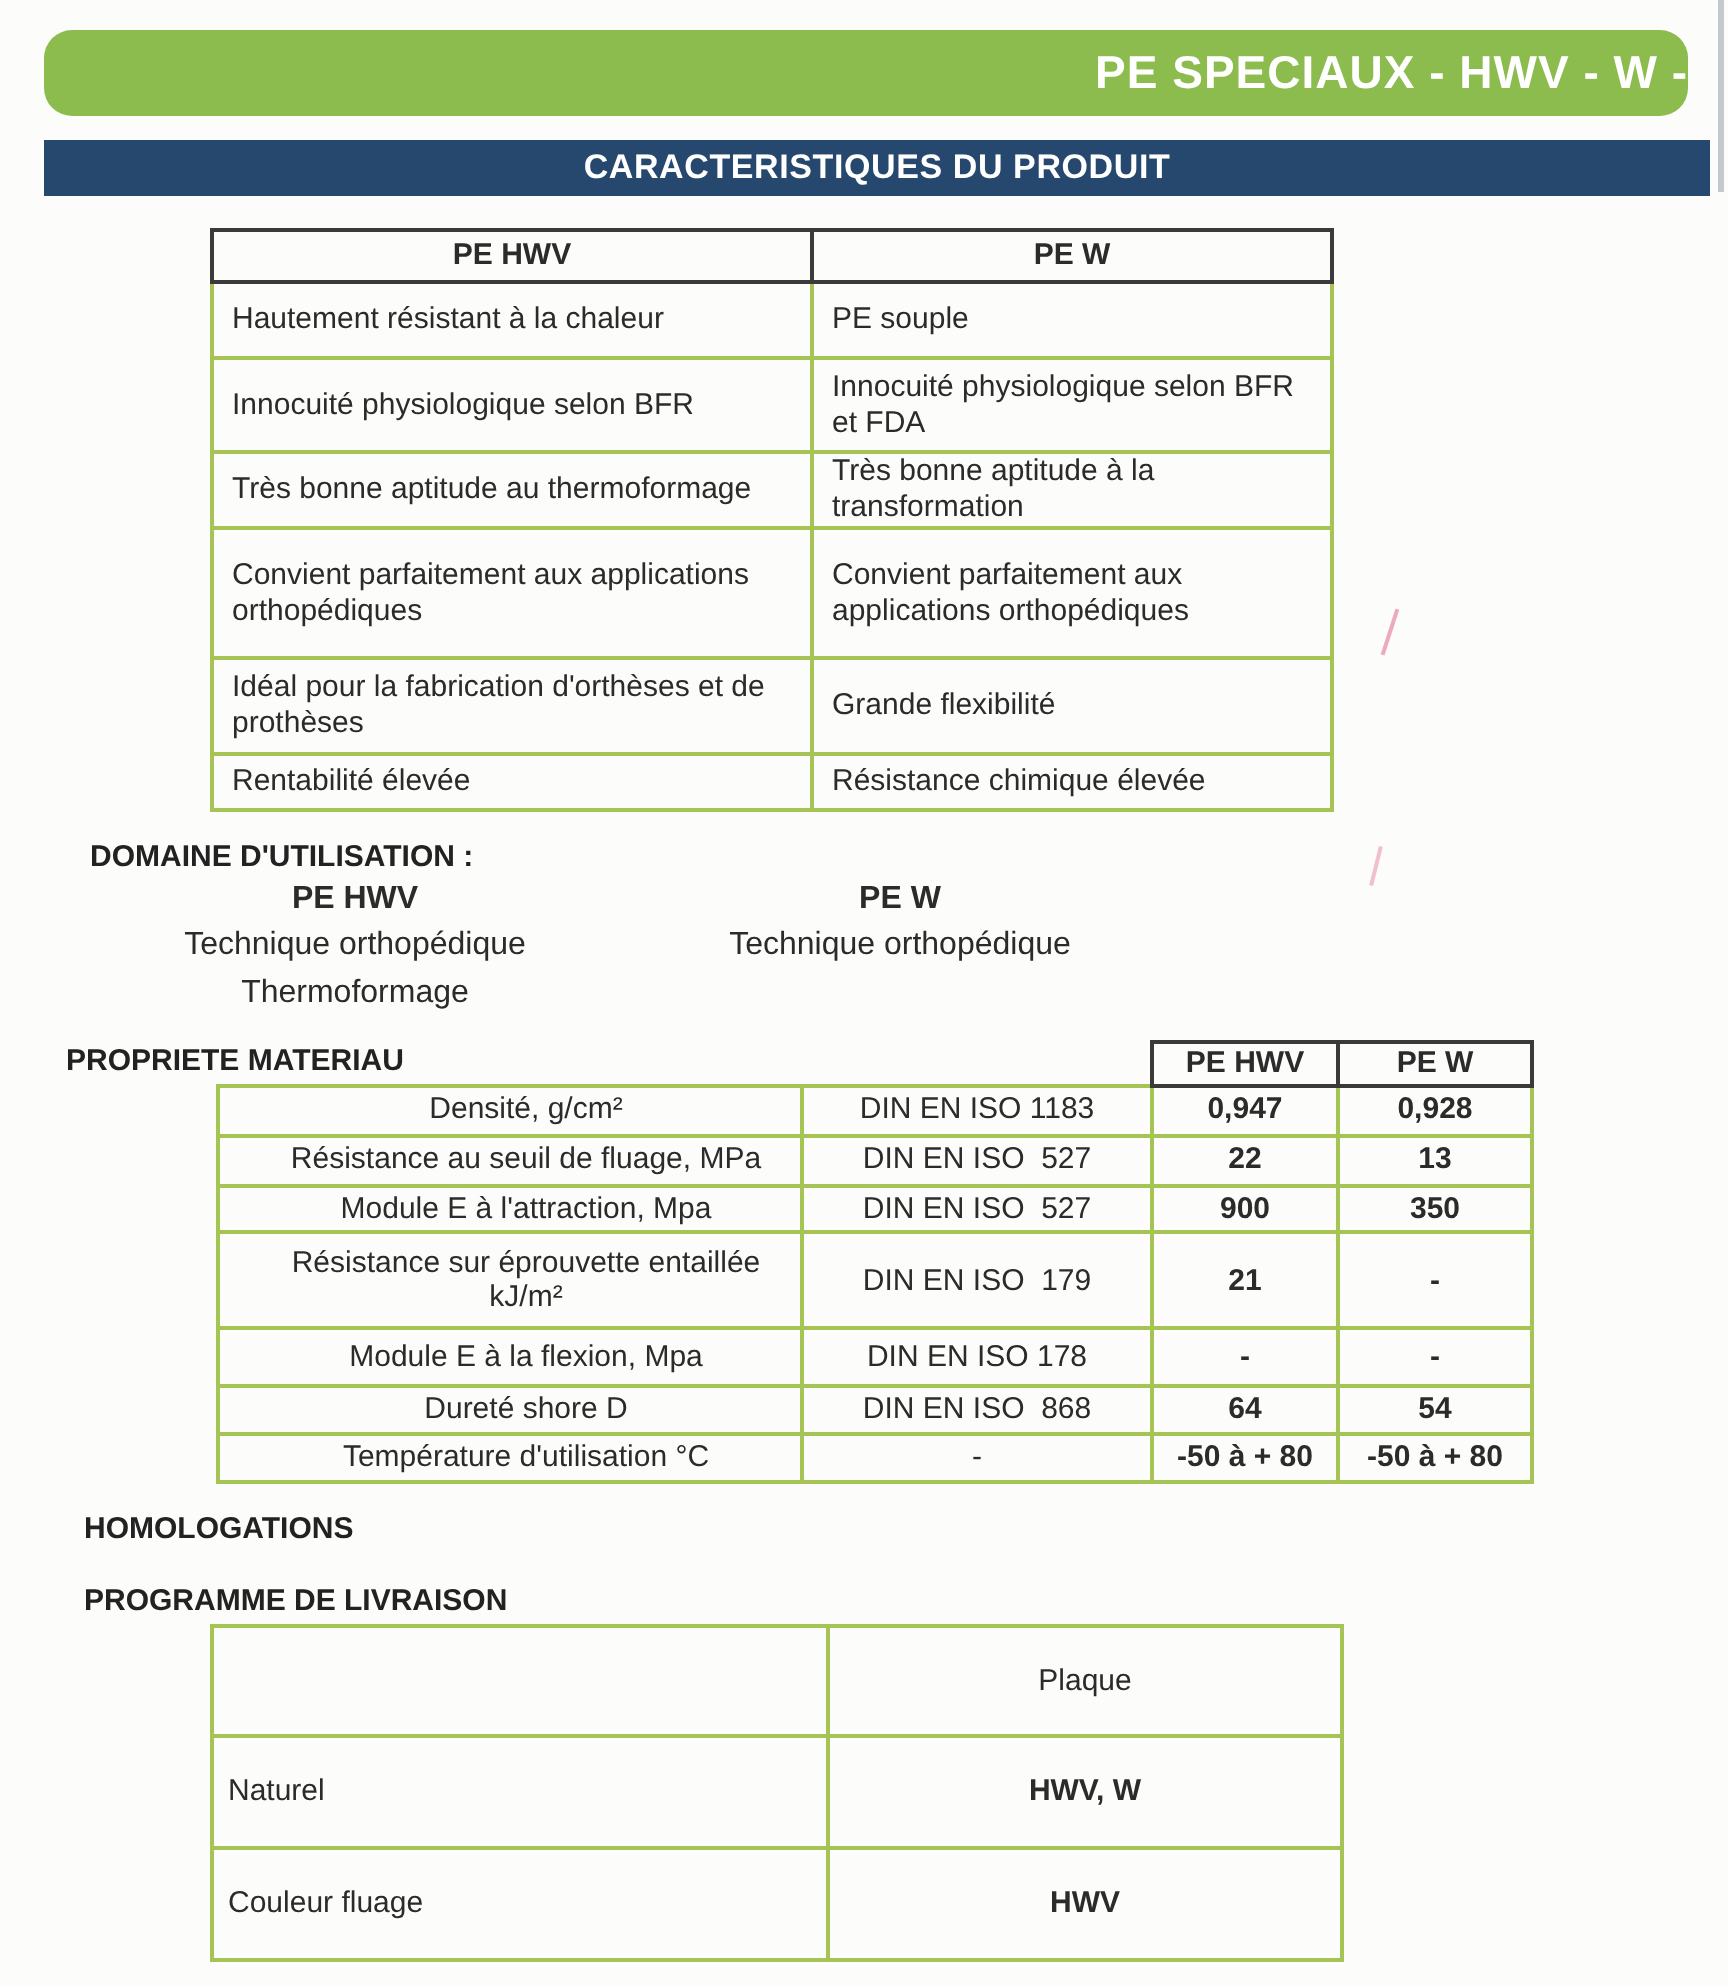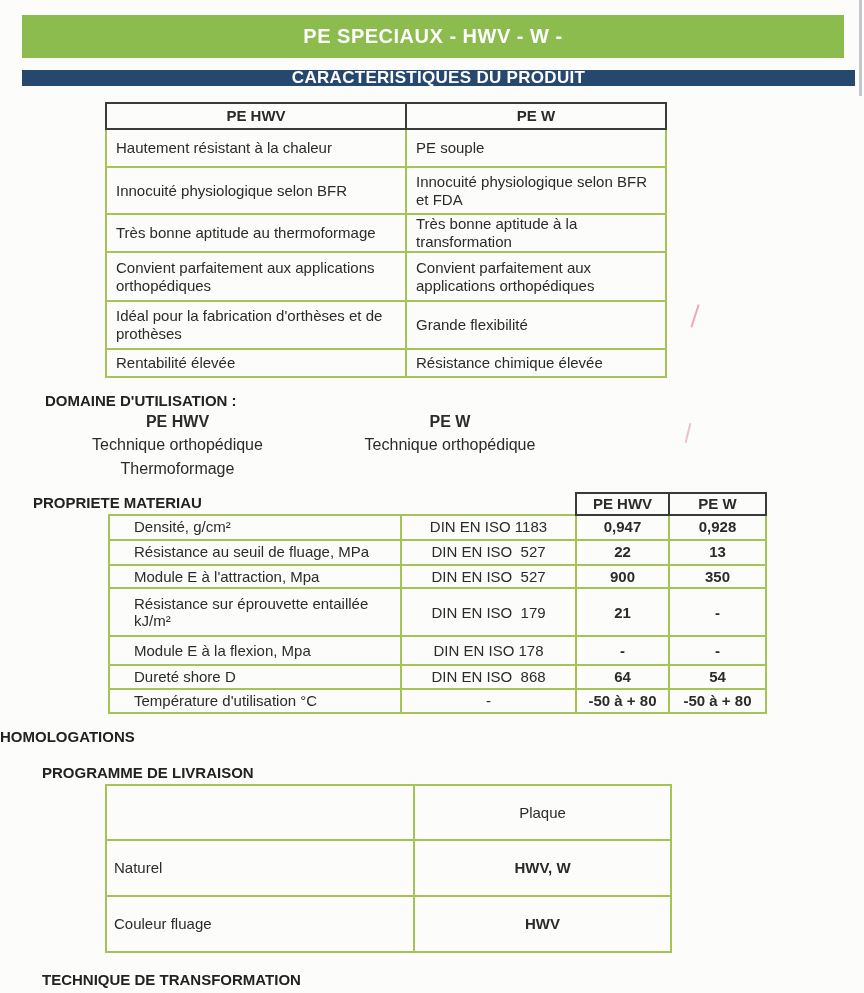--- a/index.html
+++ b/index.html
@@ -5,62 +5,62 @@
   html,body{margin:0;padding:0;background:#e9e9e9;}
   .page{
     position:relative; width:864px; height:993px; margin:0 auto;
     background:#fcfcfa; overflow:hidden;
     font-family:"Liberation Sans", sans-serif; color:#2b2b2b;
   }
   
   .title-bar{
     margin:15px 20px 0 22px; height:43px;
     background:var(--green,#8cbb4e);
-    display:flex; align-items:center; justify-content:center;
-    color:#fff; font-size:20px; font-weight:bold; letter-spacing:.5px;
+    display:flex; align-items:center; justify-content:flex-end;
+    color:#fff; font-size:23px; font-weight:bold; letter-spacing:.5px;border-radius:14px;
   }
   .subtitle-bar{
-    margin:12px 9px 0 22px; height:16px;
+    margin:12px 9px 0 22px; height:28px;
     background:var(--navy,#27486e);
     display:flex; align-items:center; justify-content:center;
     color:#fff; font-size:17px; font-weight:bold; letter-spacing:.3px;
   }
   
   table{border-collapse:collapse; font-size:15px; color:#2b2b2b;}
   td,th{box-sizing:border-box; vertical-align:middle; line-height:1.18; font-weight:normal;}
   
   .t1{margin:16px 0 0 105px; width:560px; table-layout:fixed;}
   .t1 th{border:2px solid #3a3a3a; font-weight:bold; text-align:center; height:26px;}
   .t1 td{border:2px solid var(--gborder,#a6c356); padding:0 9px; text-align:left;}
   
   .prop-wrap{position:relative; margin-top:8px;}
   .prop-heading{position:absolute; left:33px; top:2px;}
   .t2{margin-left:108px; table-layout:fixed; width:657px;}
   .t2 th.ghost{border:none; background:transparent;}
   .t2 th.hdr{border:2px solid #3a3a3a; font-weight:bold; text-align:center; height:21px;}
   .t2 td{border:2px solid var(--gborder,#a6c356); padding:2px 8px;}
-  .t2 td.lab{text-align:left;padding-left:24px;}
+  .t2 td.lab{text-align:center;padding-left:24px;}
   .t2 td.norm{text-align:center;}
   .t2 td.val{text-align:center; font-weight:bold;}
   
   .t3{margin:3px 0 0 105px; width:565px; table-layout:fixed;}
   .t3 td{border:2px solid var(--gborder,#a6c356); padding:18px 7px;}
   .t3 td.c{text-align:center;}
   .t3 td.b{text-align:center; font-weight:bold;}
   
   .sec-heading{font-weight:bold; font-size:15px; color:#222;}
   .domaine{margin-top:14px;}
   .domaine .sec-heading{margin-left:45px;}
   .dom-cols{display:flex; margin-top:4px; font-size:16px;}
   .dom-col1{margin-left:45px; width:265px; text-align:center;}
   .dom-col2{margin-left:5px; width:270px; text-align:center;}
   .dom-title{font-weight:bold; margin-bottom:5px;}
   .dom-item{margin-bottom:6px;}
   .homolog{margin-top:14px;}
-  .homolog .sec-heading{}
+  .homolog .sec-heading{margin-left:42px;}
   .hom-cols{display:flex; margin-top:7px; font-size:15.5px;}
   .hom-left{margin-left:45px; width:340px;}
   .hom-right{margin-left:26px; width:400px;}
   .hom-line{margin-bottom:9px;}
   .hom-indent{padding-left:13px;}
   .livraison{margin-top:19px;}
   .livraison .sec-heading{margin-left:42px; margin-bottom:3px;}
   .transf{margin-top:18px;}
   .transf .sec-heading{margin-left:42px;}
   .icon-row{display:flex; gap:11px; margin:6px 0 0 145px;}
@@ -103,21 +103,21 @@
       <td>PE souple</td>
     </tr>
     <tr style="height:47px">
       <td>Innocuité physiologique selon BFR</td>
       <td>Innocuité physiologique selon BFR et FDA</td>
     </tr>
     <tr style="height:38px">
       <td>Très bonne aptitude au thermoformage</td>
       <td>Très bonne aptitude à la transformation</td>
     </tr>
-    <tr style="height:49px">
+    <tr style="height:65px">
       <td>Convient parfaitement aux applications orthopédiques</td>
       <td>Convient parfaitement aux applications orthopédiques</td>
     </tr>
     <tr style="height:48px">
       <td>Idéal pour la fabrication d'orthèses et de prothèses</td>
       <td>Grande flexibilité</td>
     </tr>
     <tr style="height:28px">
       <td>Rentabilité élevée</td>
       <td>Résistance chimique élevée</td>

